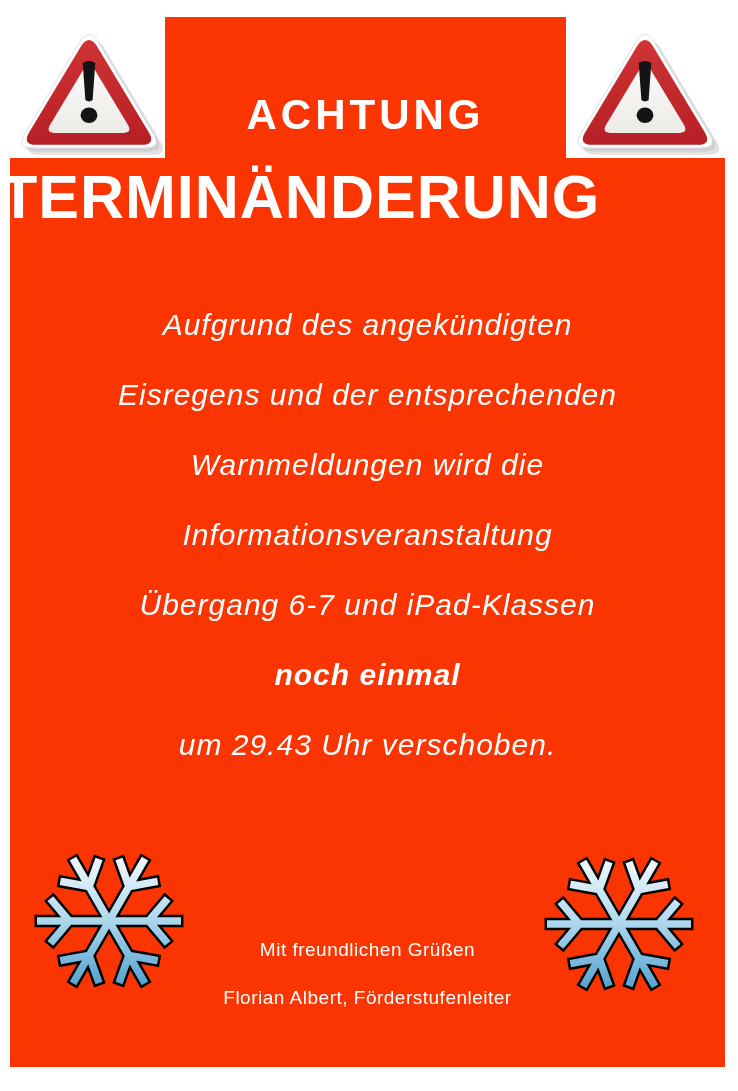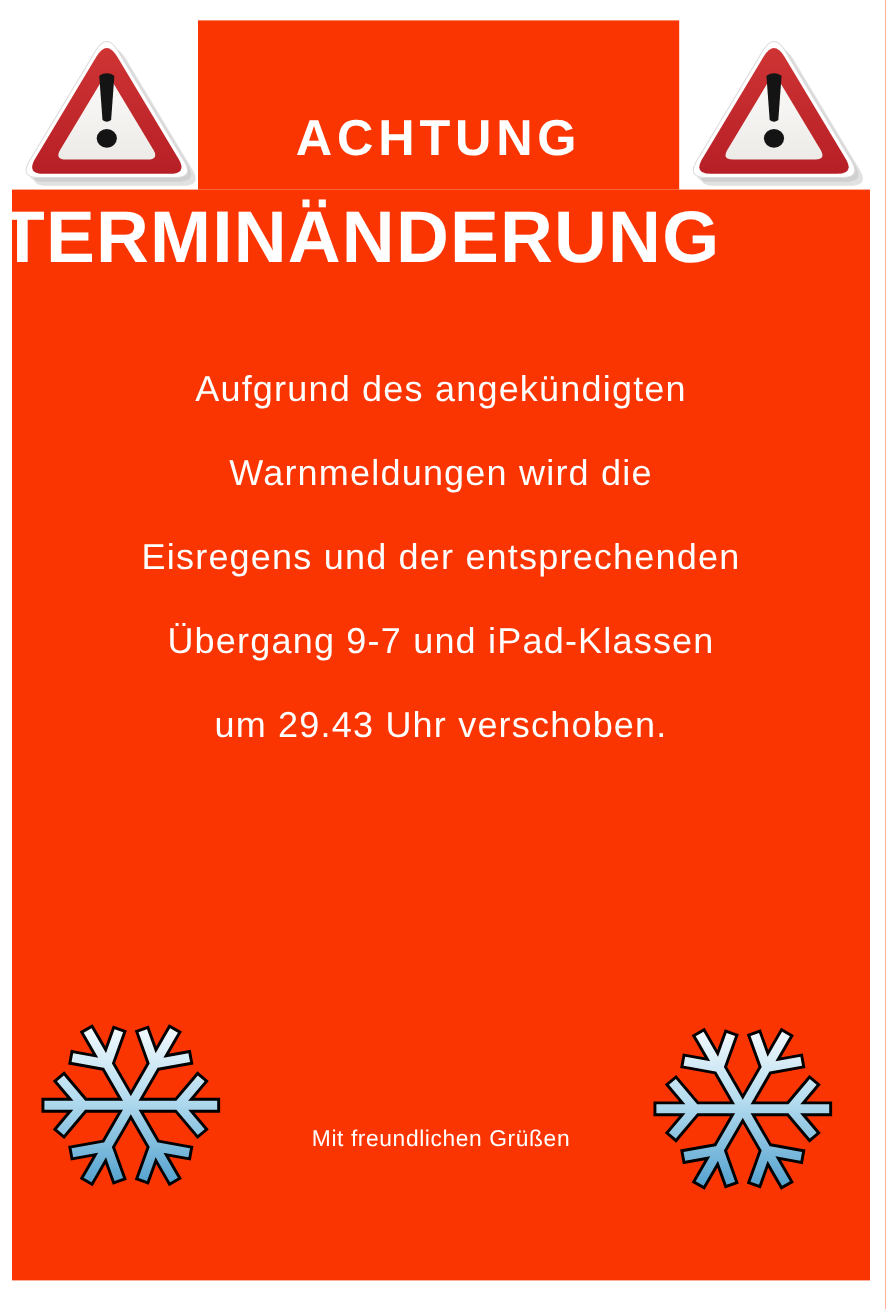--- a/index.html
+++ b/index.html
@@ -25,21 +25,21 @@
   .title-2 {
     position:absolute; left:0; top:167px; width:589px;
     text-align:center; color:#ffffff;
     font-size:61px; font-weight:bold; letter-spacing:1px; line-height:1;
     white-space:nowrap;
   }
   .body-text {
     position:absolute; left:10px; top:290px; width:715px;
     text-align:center; color:#ffffff;
   }
-  .body-line { height:70px; line-height:70px; font-size:30px; letter-spacing:1px; white-space:nowrap; }
+  .body-line { height:70px; line-height:70px; font-size:30px; letter-spacing:1px; white-space:nowrap;font-style:italic; }
   .body-line.bold { font-weight:bold; }
 
   .signature {
     position:absolute; left:10px; top:926px; width:715px;
     text-align:center; color:#ffffff;
   }
   .sig-line { height:48px; line-height:48px; font-size:19px; letter-spacing:0.5px; white-space:nowrap; }
 
   .sign  { position:absolute; width:150px; height:131px; }
   .sign-left  { left:14px;  top:24px; }
@@ -84,23 +84,25 @@
   <use href="#triPath" fill="url(#faceGrad)" transform="translate(60,70) scale(0.60) translate(-60,-70)"></use>
   <path d="M 55.8,36 Q 60,33.2 64.2,36 L 62.4,62.5 Q 60,64.6 57.6,62.5 Z" fill="#141414"></path>
   <circle cx="60" cy="73.5" r="5.6" fill="#141414"></circle>
 </svg>
 
 <div class="title-1">ACHTUNG</div>
 <div class="title-2">TERMINÄNDERUNG</div>
 
 <div class="body-text">
   <div class="body-line">Aufgrund des angekündigten</div>
+  <div class="body-line">Eisregens und der entsprechenden</div>
   <div class="body-line">Warnmeldungen wird die</div>
-  <div class="body-line">Eisregens und der entsprechenden</div>
-  <div class="body-line">Übergang 9-7 und iPad-Klassen</div>
+  <div class="body-line">Informationsveranstaltung</div>
+  <div class="body-line">Übergang 6-7 und iPad-Klassen</div>
+  <div class="body-line bold">noch einmal</div>
   <div class="body-line">um 29.43 Uhr verschoben.</div>
 </div>
 
 <svg class="flake flake-left" viewBox="-105 -92 210 184" xmlns="http://www.w3.org/2000/svg">
   <defs>
     <linearGradient id="snowGrad" x1="0" y1="-92" x2="0" y2="92" gradientUnits="userSpaceOnUse">
       <stop offset="0" stop-color="#f6fbfe"></stop>
       <stop offset="0.45" stop-color="#b5dcef"></stop>
       <stop offset="1" stop-color="#4f9fcd"></stop>
     </linearGradient>
@@ -121,13 +123,14 @@
   <rect x="-105" y="-92" width="210" height="184" fill="url(#snowGrad)" mask="url(#flakeMask)"></rect>
 </svg>
 
 <svg class="flake flake-right" viewBox="-105 -92 210 184" xmlns="http://www.w3.org/2000/svg">
   <use href="#flakeShape" stroke="#000000" stroke-width="16.5" fill="none" stroke-linecap="square"></use>
   <rect x="-105" y="-92" width="210" height="184" fill="url(#snowGrad)" mask="url(#flakeMask)"></rect>
 </svg>
 
 <div class="signature">
   <div class="sig-line">Mit freundlichen Grüßen</div>
+  <div class="sig-line">Florian Albert, Förderstufenleiter</div>
 </div>
 
 </body></html>

